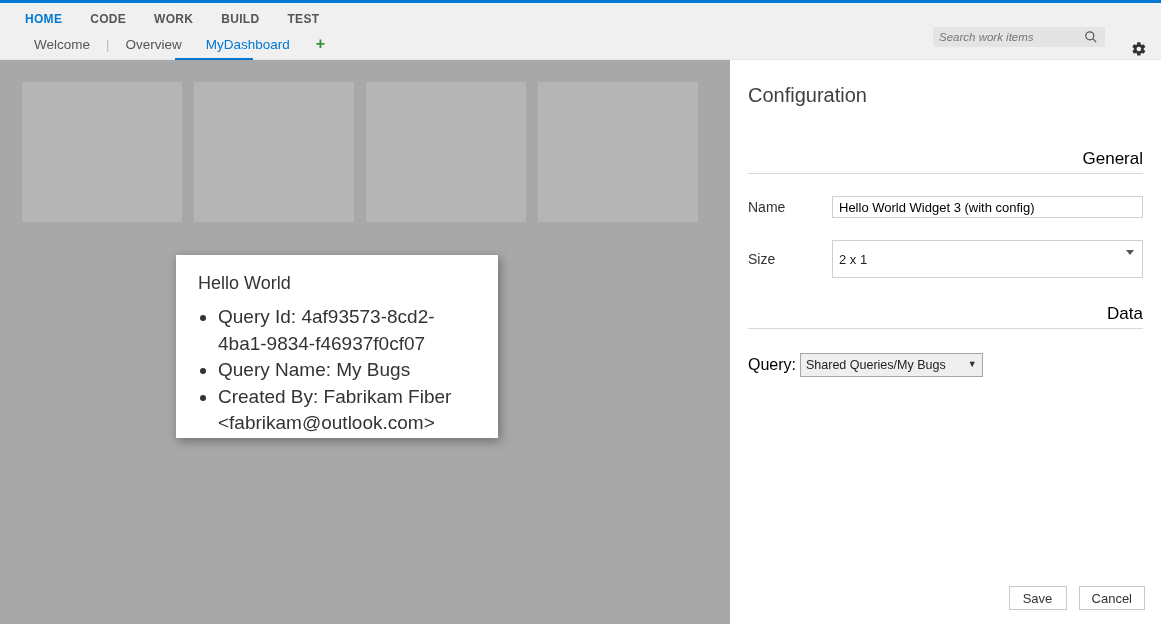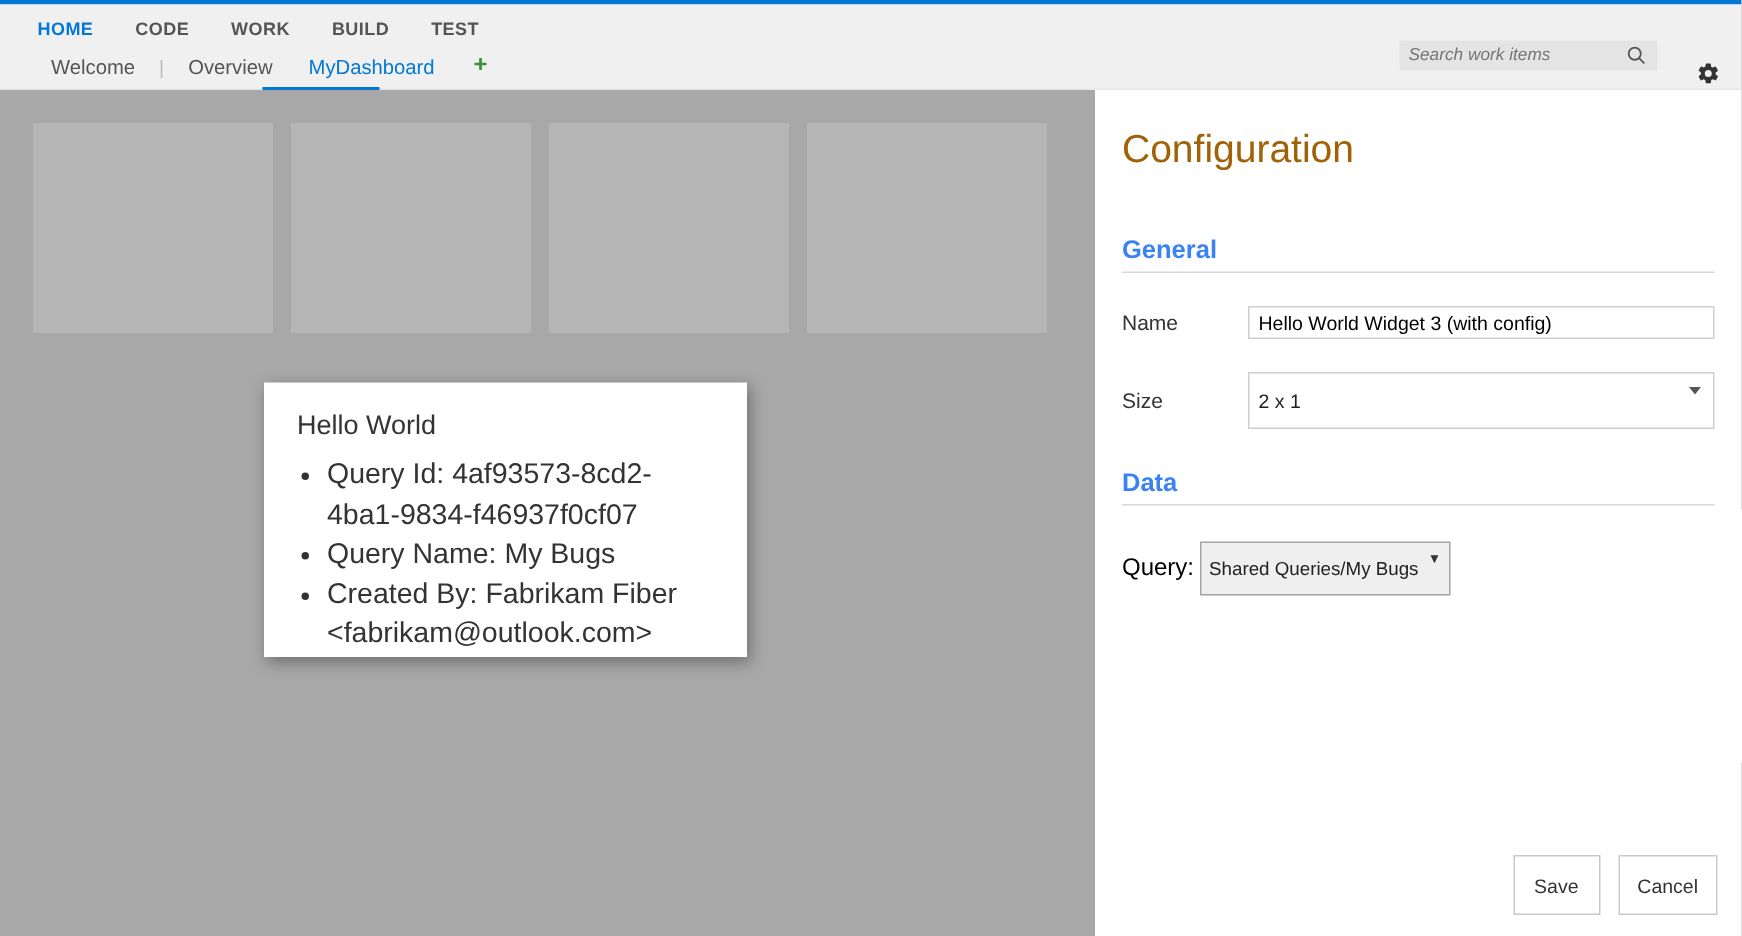--- a/index.html
+++ b/index.html
@@ -69,24 +69,24 @@
     box-shadow: 2px 3px 10px rgba(0,0,0,0.35);
     padding: 18px 22px;
   }
   .widget-title { font-size: 18px; font-weight: 400; color: #333; margin: 0 0 10px 0; }
   .widget ul { margin: 4px 0 0 0; padding-left: 20px; }
   .widget li { font-size: 19px; line-height: 1.4; color: #333; }
 
   .config-panel {
     flex: 1; background: #fff; padding: 24px 18px 0 18px; position: relative;
   }
-  .config-title { font-size: 26px; font-weight: 400; color: #a16207; margin: 0 0 42px 0; }
+  .config-title { font-size: 20px; font-weight: 400; color: #404040; margin: 0 0 42px 0; }
   .section-header {
-    font-size: 17px; color: #3b82f6; border-bottom: 1px solid #d8d8d8;
-    padding-bottom: 4px; margin: 0 0 22px 0; font-weight: 700;
+    font-size: 17px; color: #000000; border-bottom: 1px solid #d8d8d8;
+    padding-bottom: 4px; margin: 0 0 22px 0; font-weight: 400; text-align: right;
   }
   .form-row { display: flex; align-items: center; margin-bottom: 22px; }
   .form-label { width: 84px; font-size: 14px; color: #333; }
   .form-input {
     flex: 1; height: 22px; border: 1px solid #cfcfcf; padding: 1px 6px;
     font-size: 13px; font-family: inherit; outline:none;
   }
   .form-select-wrap {
     flex: 1; height: 29px; border: 1px solid #cfcfcf; position: relative;
     display: flex; align-items: center; padding: 18px 6px; font-size: 13px;
@@ -95,32 +95,32 @@
   .form-select-wrap::after {
     content: ""; position: absolute; right: 8px; top: 9px;
     border-left: 4px solid transparent; border-right: 4px solid transparent;
     border-top: 5px solid #555;
   }
   .section-spacer { height: 4px; }
 
   .query-row { display: flex; align-items: center; margin-top: 24px; }
   .query-label { font-size: 16px; color: #000000; margin-right: 4px; }
   .query-select {
-    height: 36px; border: 1px solid #a6a6a6; background: #efefef;
-    font-size: 12.5px; padding: 0 20px 0 5px; position: relative; display:flex; align-items:center;
+    height: 24px; border: 1px solid #a6a6a6; background: #efefef;
+    font-size: 12.5px; padding: 0 36px 0 5px; position: relative; display:flex; align-items:center;
   }
   .query-select::after {
     content: "▼"; font-size: 9px; position: absolute; right: 5px; top: 5px; color:#333;
   }
 
   .button-bar {
     position: absolute; bottom: 14px; right: 16px; display: flex; gap: 12px;
   }
   .btn {
-    min-width: 58px; height: 40px; border: 1px solid #c9c9c9; background: #fff;
+    min-width: 58px; height: 24px; border: 1px solid #c9c9c9; background: #fff;
     font-size: 13px; color: #333; display:flex; align-items:center; justify-content:center;
     padding: 0 12px; cursor:pointer;
   }
   svg { display:block; }
 </style>
 </head>
 <body>
 
 <div class="top-blue-bar"></div>
 

